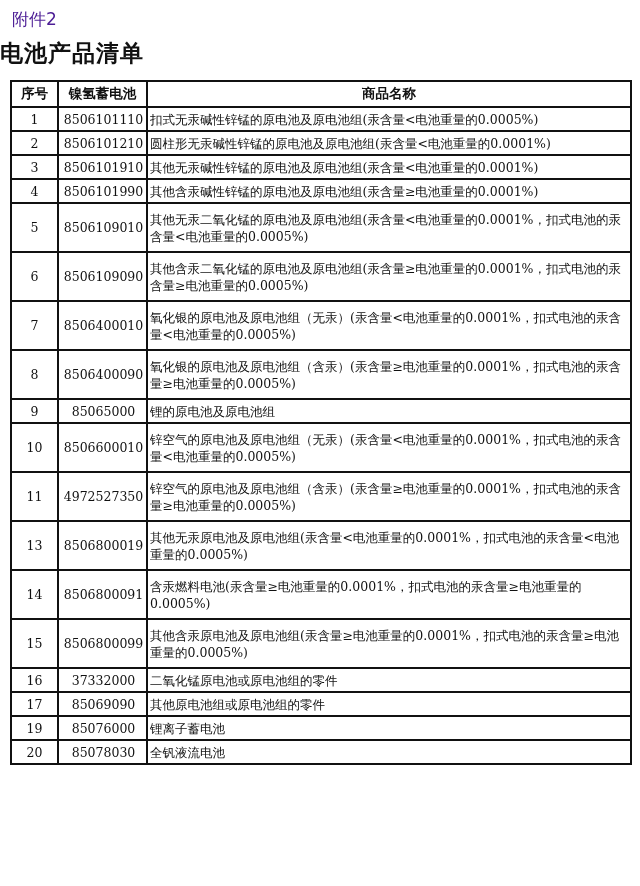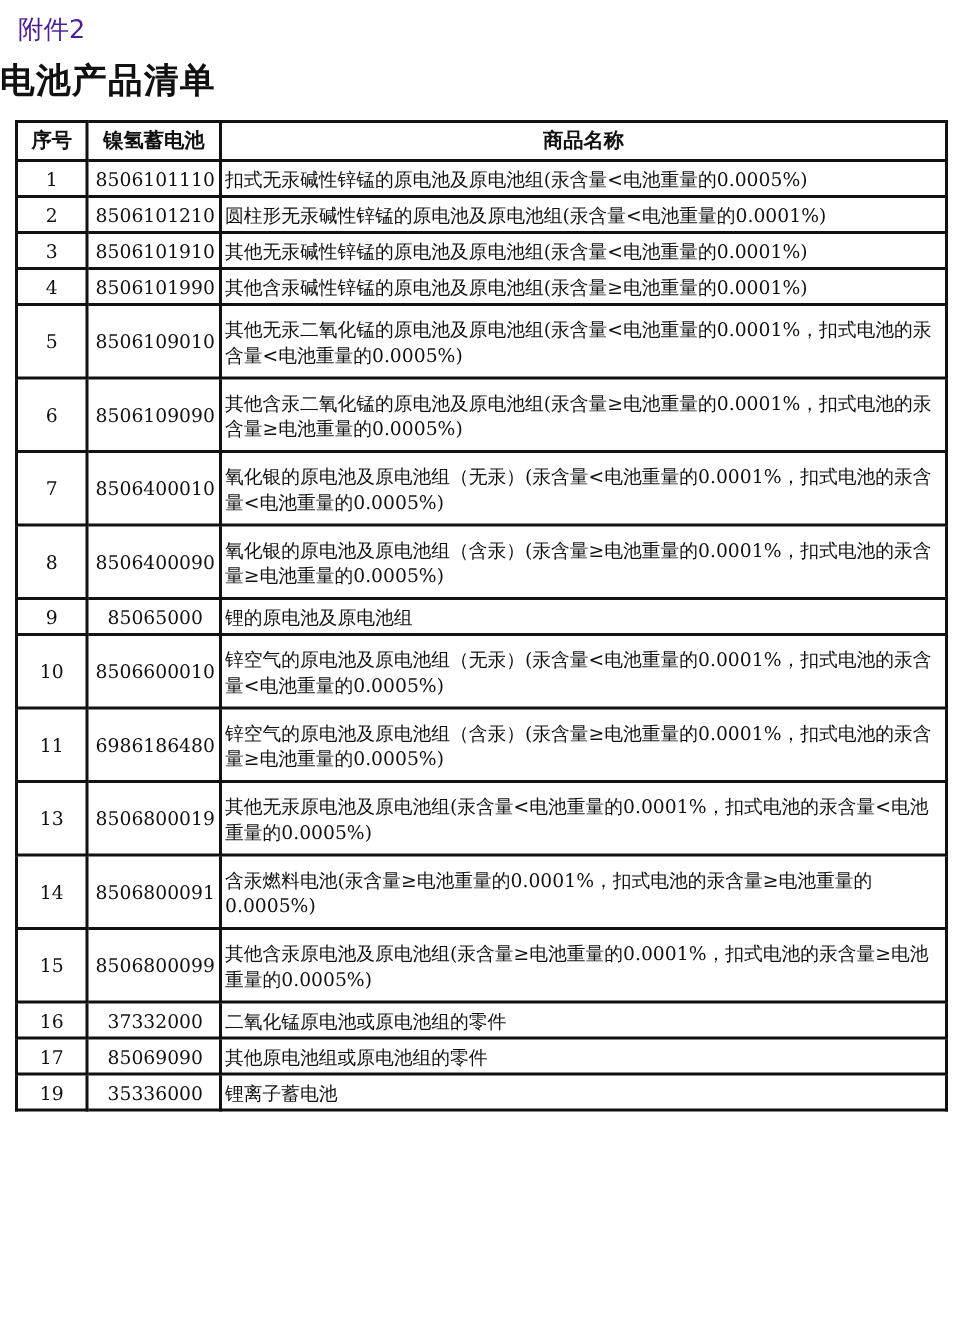--- a/index.html
+++ b/index.html
@@ -82,21 +82,21 @@
         <td class="code">85065000</td>
         <td class="name">锂的原电池及原电池组</td>
       </tr>
     <tr class="r2">
         <td class="no">10</td>
         <td class="code">8506600010</td>
         <td class="name">锌空气的原电池及原电池组（无汞）(汞含量&lt;电池重量的0.0001%，扣式电池的汞含量&lt;电池重量的0.0005%)</td>
       </tr>
     <tr class="r2">
         <td class="no">11</td>
-        <td class="code">6986186480</td>
+        <td class="code">4972527350</td>
         <td class="name">锌空气的原电池及原电池组（含汞）(汞含量≥电池重量的0.0001%，扣式电池的汞含量≥电池重量的0.0005%)</td>
       </tr>
     <tr class="r2">
         <td class="no">13</td>
         <td class="code">8506800019</td>
         <td class="name">其他无汞原电池及原电池组(汞含量&lt;电池重量的0.0001%，扣式电池的汞含量&lt;电池重量的0.0005%)</td>
       </tr>
     <tr class="r2">
         <td class="no">14</td>
         <td class="code">8506800091</td>
@@ -112,17 +112,22 @@
         <td class="code">37332000</td>
         <td class="name">二氧化锰原电池或原电池组的零件</td>
       </tr>
     <tr class="r1">
         <td class="no">17</td>
         <td class="code">85069090</td>
         <td class="name">其他原电池组或原电池组的零件</td>
       </tr>
     <tr class="r1">
         <td class="no">19</td>
-        <td class="code">35336000</td>
+        <td class="code">85076000</td>
         <td class="name">锂离子蓄电池</td>
+      </tr>
+    <tr class="r1">
+        <td class="no">20</td>
+        <td class="code">85078030</td>
+        <td class="name">全钒液流电池</td>
       </tr>
   </tbody>
 </table>
 
 </body></html>

